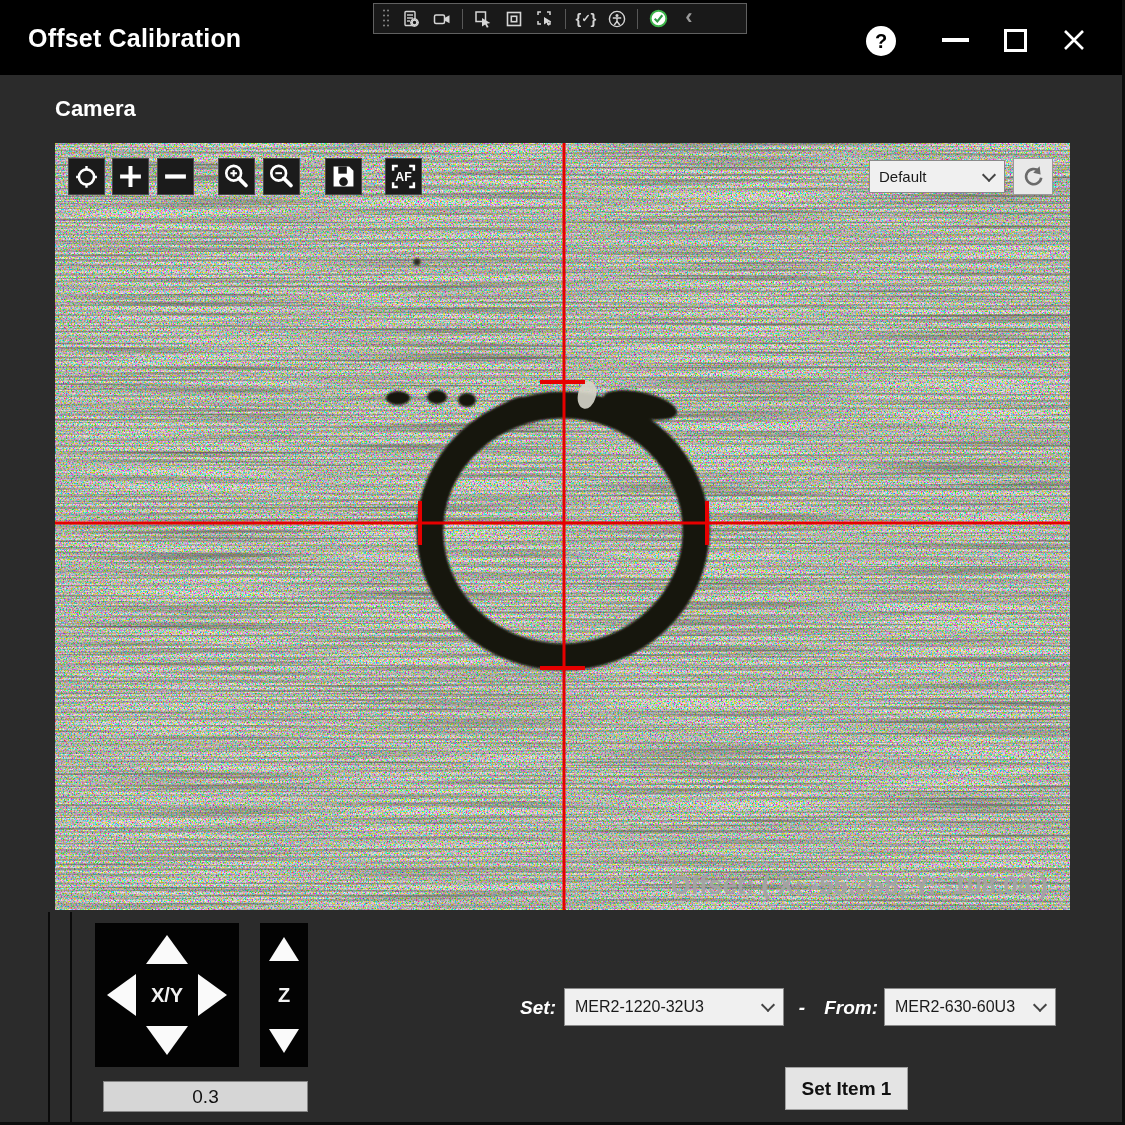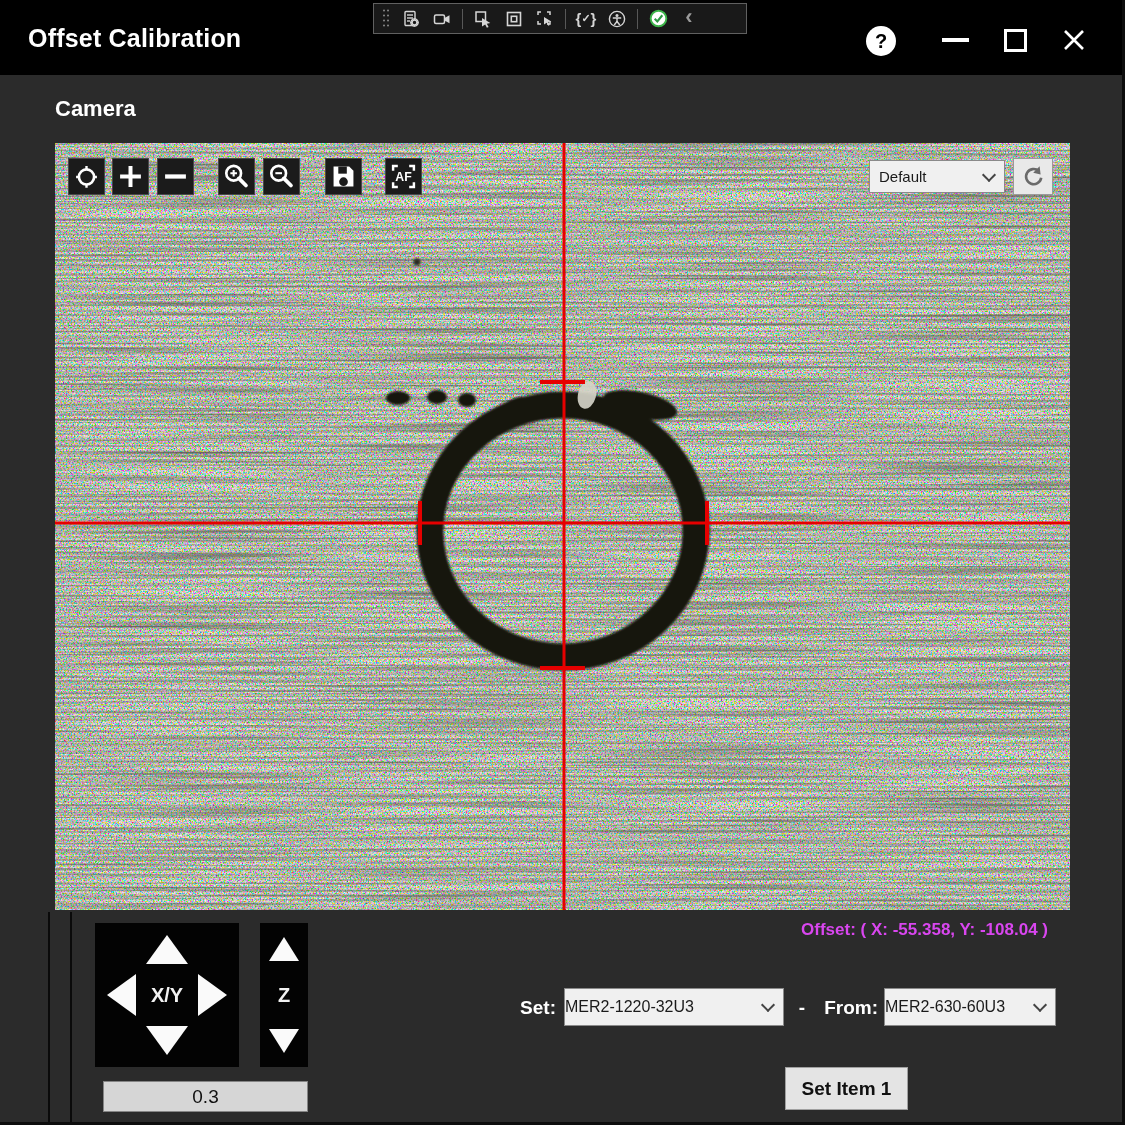--- a/index.html
+++ b/index.html
@@ -54,28 +54,28 @@
   .xy-down{left:51px;top:103px;border-left:21px solid transparent;border-right:21px solid transparent;border-top:29px solid #fafafa;}
   .xy-left{left:12px;top:51px;border-top:21px solid transparent;border-bottom:21px solid transparent;border-right:29px solid #fafafa;}
   .xy-right{left:103px;top:51px;border-top:21px solid transparent;border-bottom:21px solid transparent;border-left:29px solid #fafafa;}
   .z-up{left:9px;top:14px;border-left:15px solid transparent;border-right:15px solid transparent;border-bottom:24px solid #fafafa;}
   .z-down{left:9px;top:106px;border-left:15px solid transparent;border-right:15px solid transparent;border-top:24px solid #fafafa;}
   .step-input{
     position:absolute;left:103px;top:1081px;width:205px;height:31px;box-sizing:border-box;
     background:#d6d6d6;border:1px solid #858585;text-align:center;font-size:19px;color:#111;
     font-family:"Liberation Sans",sans-serif;padding:0;
   }
-  .offset-text{position:absolute;right:77px;top:920px;font-size:17px;font-weight:bold;color:#d946ef;}
-  .map-label{position:absolute;top:997px;font-size:19px;font-weight:bold;color:#fff;}
+  .offset-text{position:absolute;right:77px;top:870px;font-size:26px;font-weight:bold;color:#a3a3a3;}
+  .map-label{position:absolute;top:997px;font-size:19px;font-weight:bold;color:#fff;font-style:italic;}
   .lbl-set{left:500px;width:56px;text-align:right;}
   .lbl-dash{left:795px;width:14px;text-align:center;}
   .lbl-from{left:818px;width:60px;text-align:right;}
   .map-dd{
     position:absolute;top:988px;height:38px;background:#f0f0f0;border:1px solid #8a8a8a;
-    box-sizing:border-box;display:flex;align-items:center;font-size:16px;color:#1a1a1a;
+    box-sizing:border-box;display:flex;align-items:center;padding-left:10px;font-size:16px;color:#1a1a1a;
   }
   .dd-set{left:564px;width:220px;} .dd-from{left:884px;width:172px;}
   .btn-item1{
     position:absolute;left:785px;top:1067px;width:123px;height:43px;background:#e4e4e4;
     border:1px solid #a0a0a0;box-sizing:border-box;display:flex;align-items:center;justify-content:center;
     font-size:19px;font-weight:bold;color:#111;
   }
   .red-wrap{position:absolute;left:913px;top:1060px;width:141px;height:58px;box-sizing:border-box;padding:6px;}
   .btn-item2{width:100%;height:100%;display:flex;align-items:center;justify-content:center;
     font-size:19px;font-weight:bold;color:#fff;}

